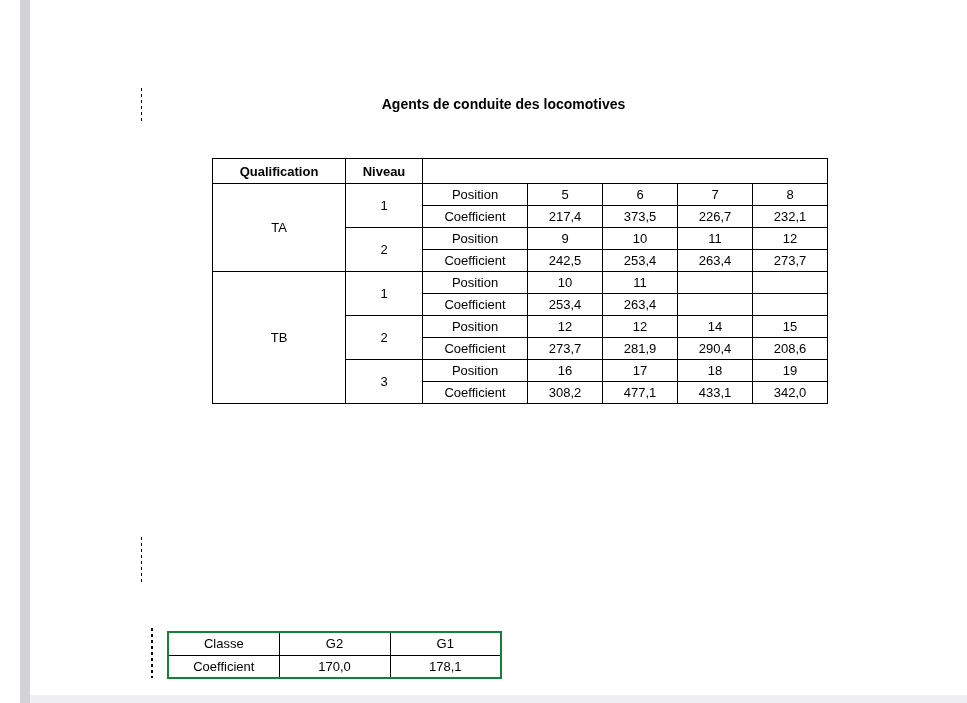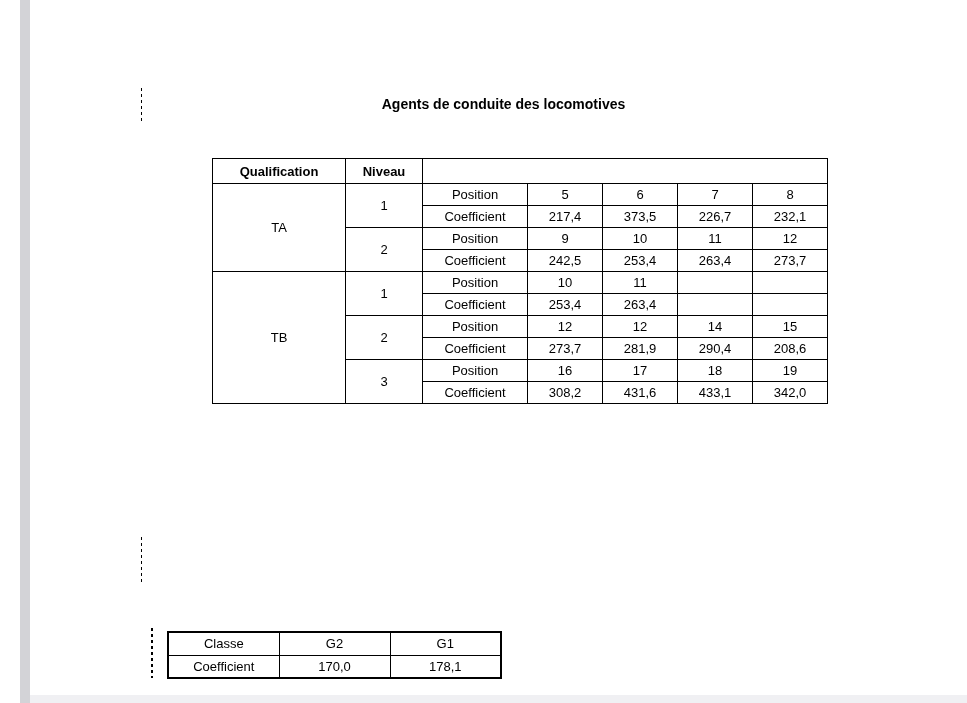--- a/index.html
+++ b/index.html
@@ -68,21 +68,21 @@
   
   .bt { border-top-width: 2px; }
   .bb { border-bottom-width: 2px; }
   .bl { border-left-width: 2px; }
   .br { border-right-width: 2px; }
   .ghost { border: none; background: transparent; }
 
   .tbl2 {
     position: absolute;
     left: 147px; top: 631px;
-    border: 2px solid #000000;
+    border: 2px solid #15803d;
   }
   .tbl2 tr { height: 23px; }
 </style>
 </head>
 <body>
 
 <div class="page">
   <div class="left-strip"></div>
   <div class="bottom-strip"></div>
 
@@ -174,21 +174,21 @@
       <td rowspan="2" class="bb">3</td>
       <td>Position</td>
       <td>16</td>
       <td>17</td>
       <td>18</td>
       <td class="br">19</td>
     </tr>
     <tr>
       <td class="bb">Coefficient</td>
       <td class="bb">308,2</td>
-      <td class="bb">431,6</td>
+      <td class="bb">477,1</td>
       <td class="bb">433,1</td>
       <td class="bb br">342,0</td>
     </tr>
   </tbody>
     </table>
 
 
   <table class="tbl tbl2">
     <colgroup>
       <col style="width:111px">

